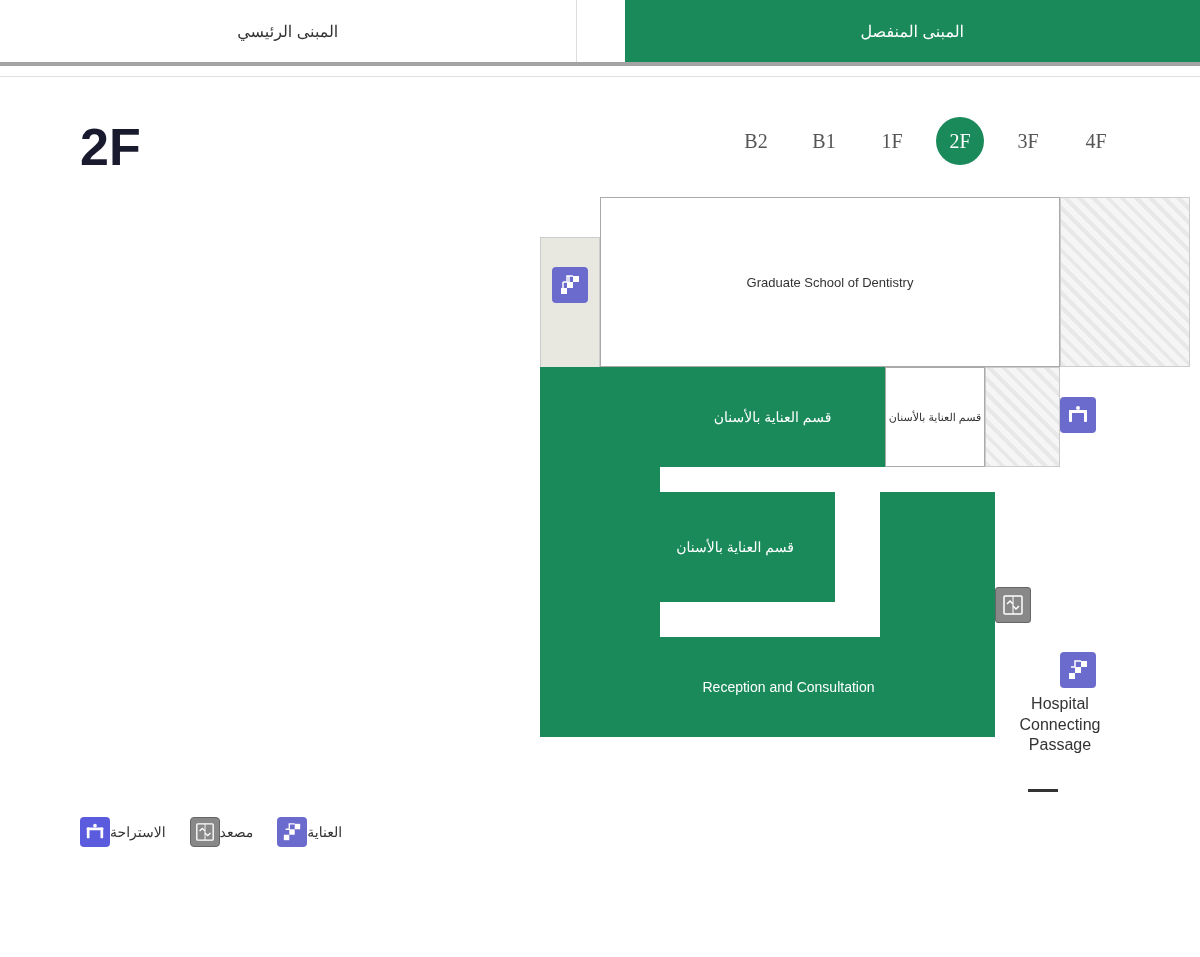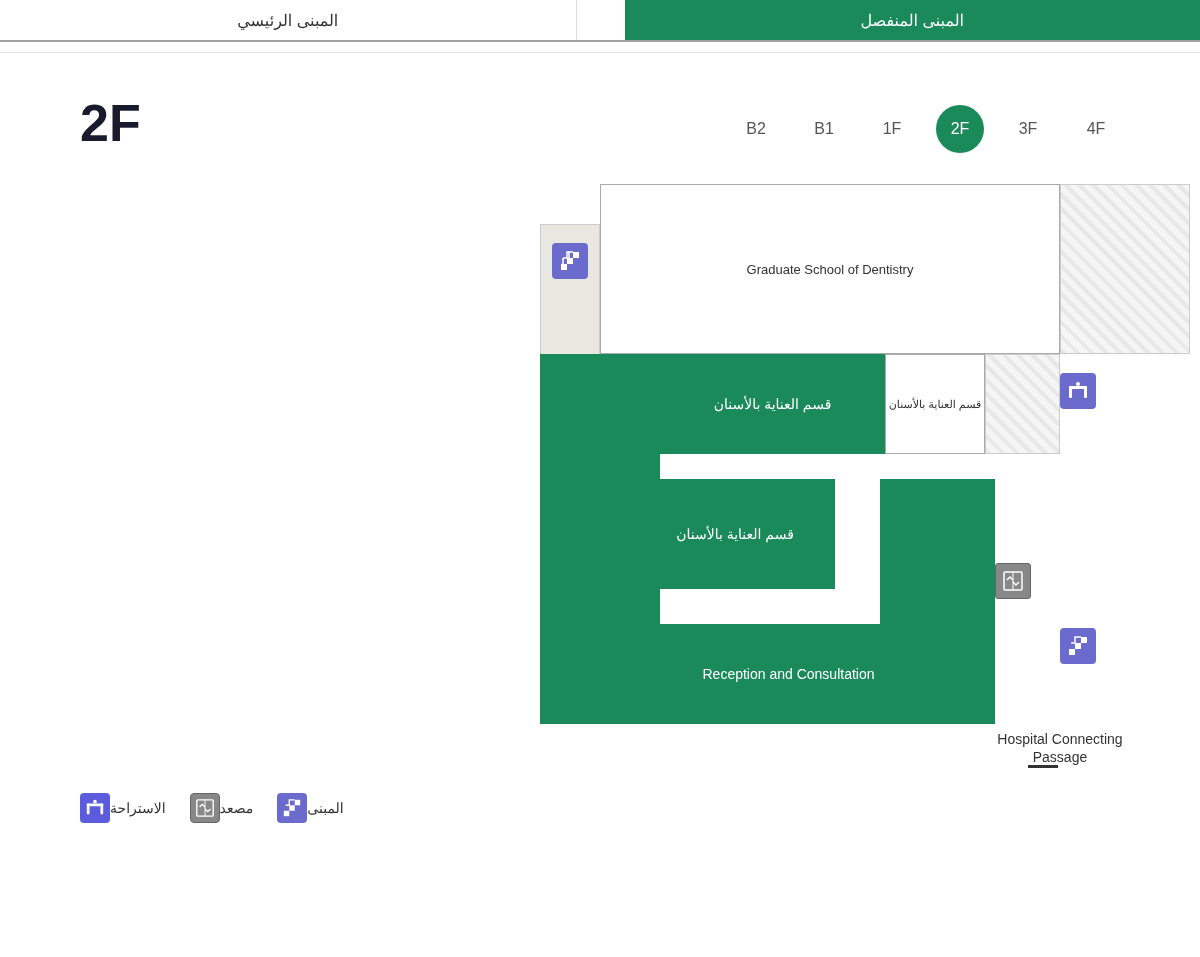--- a/index.html
+++ b/index.html
@@ -2,22 +2,22 @@
 <html><head>
   <meta charset="utf-8">
   <style>
     * { box-sizing: border-box; margin: 0; padding: 0; }
     body { font-family: Arial, sans-serif; background: #fff; width: 1200px; min-height: 957px; }
 
     
     .header-tabs {
       display: flex;
       width: 100%;
-      height: 42px;
-      border-bottom: 2px solid #a3a3a3;
+      height: 66px;
+      border-bottom: 4px solid #a3a3a3;
     }
     .header-tab {
       flex: 1;
       display: flex;
       align-items: center;
       justify-content: center;
       font-size: 16px;
       cursor: pointer;
       direction: rtl;
     }
@@ -28,46 +28,47 @@
     }
     .header-tab.active {
       background: #1a8a5a;
       color: #fff;
       margin-left: 48px;
     }
 
     
     .floor-area {
       display: flex;
-      align-items: flex-end;
+      align-items: flex-start;
       padding: 30px 80px 10px 80px;
       justify-content: space-between;
     }
     .floor-label {
       font-size: 52px;
       font-weight: bold;
       color: #1a1a2e;
     }
     .floor-buttons {
       display: flex;
       gap: 20px;
       align-items: center;
     }
     .floor-btn {
       width: 48px;
       height: 48px;
       border-radius: 50%;
       border: none;
       background: transparent;
       color: #555;
-      font-size: 16px;
+      font-size: 20px;
       cursor: pointer;
       display: flex;
       align-items: center;
       justify-content: center;
+      font-family: Liberation Serif, serif;
     }
     .floor-btn.active {
       background: #1a8a5a;
       color: #fff;
     }
 
     
     .map-container {
       position: relative;
       margin: 10px auto;
@@ -77,21 +78,20 @@
       transform: translateX(-50%);
     }
 
     
     .room {
       position: absolute;
       display: flex;
       align-items: center;
       justify-content: center;
       text-align: center;
-      margin-top: 11px;
     }
 
     
     .grad-school {
       left: 60px;
       top: 0px;
       width: 460px;
       height: 170px;
       border: 1px solid #aaa;
       background: #fff;
@@ -256,28 +256,28 @@
       background: #6b6bce;
       border-radius: 4px;
       display: flex;
       align-items: center;
       justify-content: center;
     }
 
     
     .hospital-passage {
       left: 455px;
-      top: 524px;
+      top: 488px;
       width: 130px;
       height: 80px;
       display: flex;
       align-items: center;
       justify-content: flex-end;
       text-align: center;
-      font-size: 14px;
+      font-size: 16px;
       color: #333;
       line-height: 1.3;
     }
 
     
     .legend {
       display: flex;
       justify-content: flex-end;
       align-items: center;
       gap: 24px;
@@ -424,21 +424,21 @@
     <span>Hospital Connecting Passage</span>
   </div>
 
   <div class="passage-line"></div>
 
 </div>
 
 <div class="legend">
 
   <div class="legend-item">
-    <span>المبنى</span>
+    <span>العناية</span>
     <div class="legend-icon purple">
       <svg width="20" height="20" viewBox="0 0 22 22" fill="none">
         <rect x="2" y="14" width="6" height="6" fill="white"></rect>
         <rect x="8" y="8" width="6" height="6" fill="white"></rect>
         <rect x="14" y="2" width="6" height="6" fill="white"></rect>
         <polyline points="4,8 8,8 8,2 14,2" stroke="white" stroke-width="1.5" fill="none"></polyline>
       </svg>
     </div>
   </div>
 

